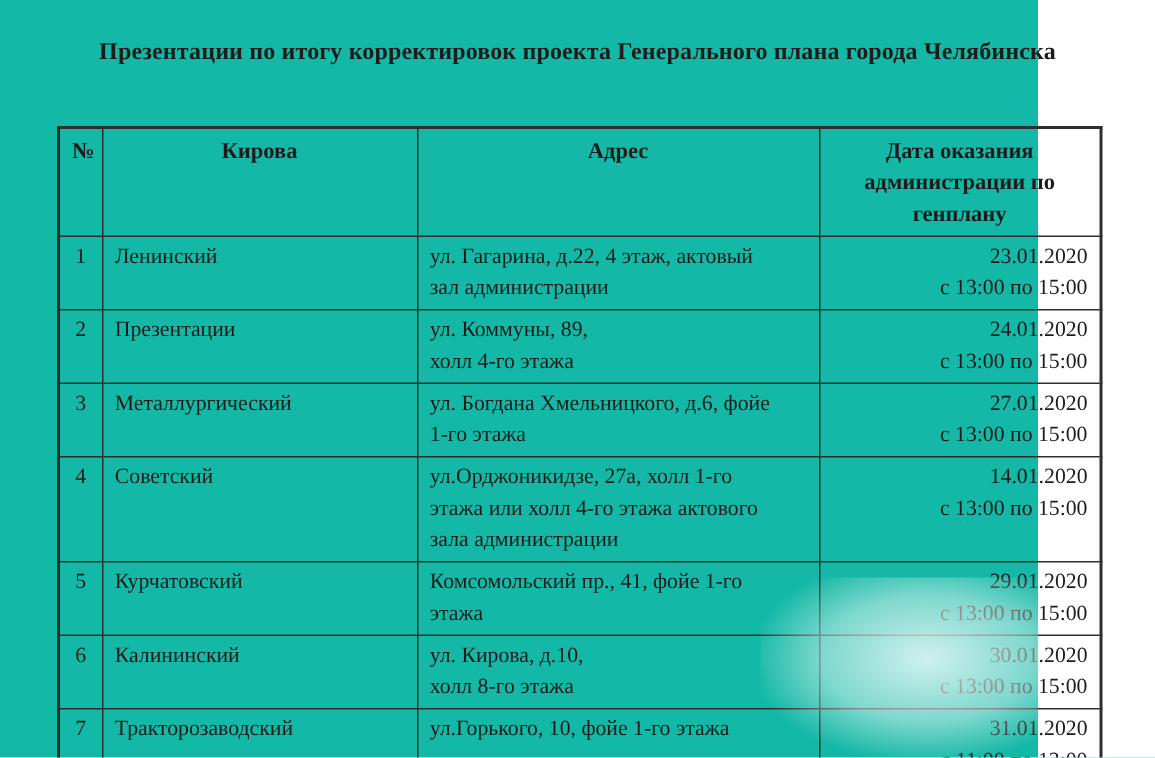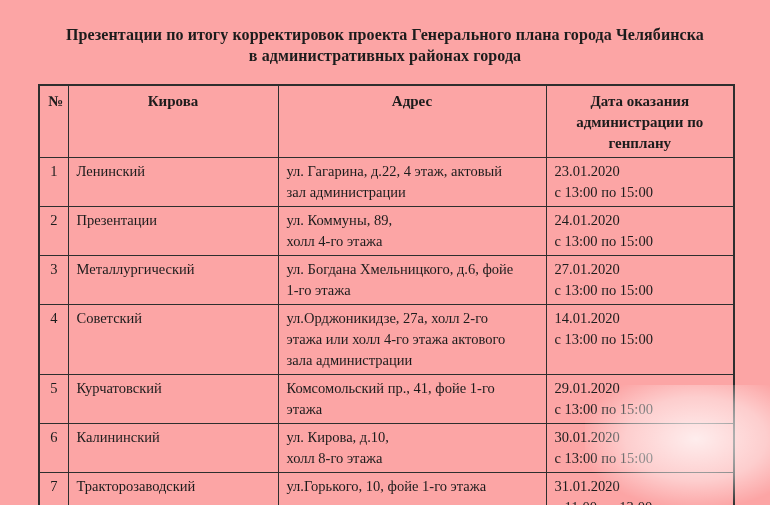--- a/index.html
+++ b/index.html
@@ -7,23 +7,23 @@
     padding: 0;
     width: 770px;
     height: 505px;
     background: #ffffff;
     overflow: hidden;
     font-family: "Liberation Serif", "DejaVu Serif", serif;
     color: #1c1c1c;
   }
   .page {
     position: relative;
-    width: 770px;
+    width: 692px;
     height: 505px;
-    background: #fca5a5;
+    background: #14b8a6;
   }
   .title {
     position: absolute;
     top: 24px;
     left: 0;
     width: 770px;
     text-align: center;
     font-weight: bold;
     font-size: 16px;
     line-height: 21px;
@@ -62,21 +62,21 @@
   tbody tr:nth-child(5) { height: 45px; }
   tbody tr:nth-child(6) { height: 45px; }
   tbody tr:nth-child(7) { height: 41px; }
   td.c-num {
     text-align: center;
     padding-left: 2px;
     padding-right: 2px;
   }
   td.c-address { white-space: pre-line; margin-left: 40px; }
   td.c-date {
-    text-align: left;
+    text-align: right;
     padding-left: 2px;
     padding-right: 2px;
   }
   .watermark {
     position: absolute;
     right: 0;
     bottom: 0;
     width: 185px;
     height: 120px;
     pointer-events: none;
@@ -86,21 +86,20 @@
                 rgba(255,255,255,0) 75%);
   }
 </style>
 </head>
 <body>
 
 <div class="page">
 
   <div class="title">
     <div>Презентации по итогу корректировок проекта Генерального плана города Челябинска</div>
-    <div>в административных районах города</div>
   </div>
 
   <table class="schedule">
     <colgroup>
       <col style="width:29px">
       <col style="width:210px">
       <col style="width:268px">
       <col style="width:188px">
     </colgroup>
     <thead>
@@ -140,21 +139,21 @@
         <td class="c-address">ул. Богдана Хмельницкого, д.6, фойе
 1-го этажа</td>
         <td class="c-date">
           <div>27.01.2020</div>
           <div>с 13:00 по 15:00</div>
         </td>
       </tr>
       <tr>
         <td class="c-num">4</td>
         <td class="c-district">Советский</td>
-        <td class="c-address">ул.Орджоникидзе, 27а, холл 2-го
+        <td class="c-address">ул.Орджоникидзе, 27а, холл 1-го
 этажа или холл 4-го этажа актового
 зала администрации</td>
         <td class="c-date">
           <div>14.01.2020</div>
           <div>с 13:00 по 15:00</div>
         </td>
       </tr>
       <tr>
         <td class="c-num">5</td>
         <td class="c-district">Курчатовский</td>

